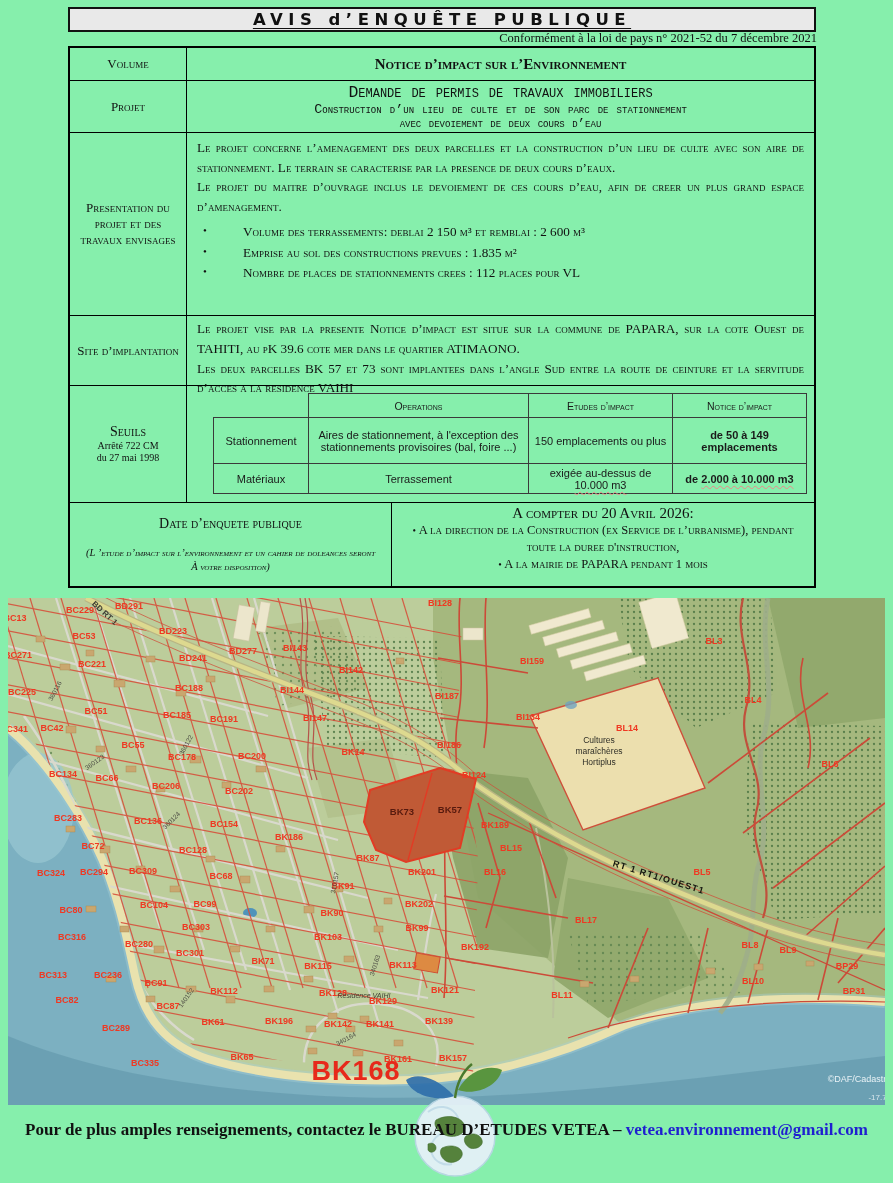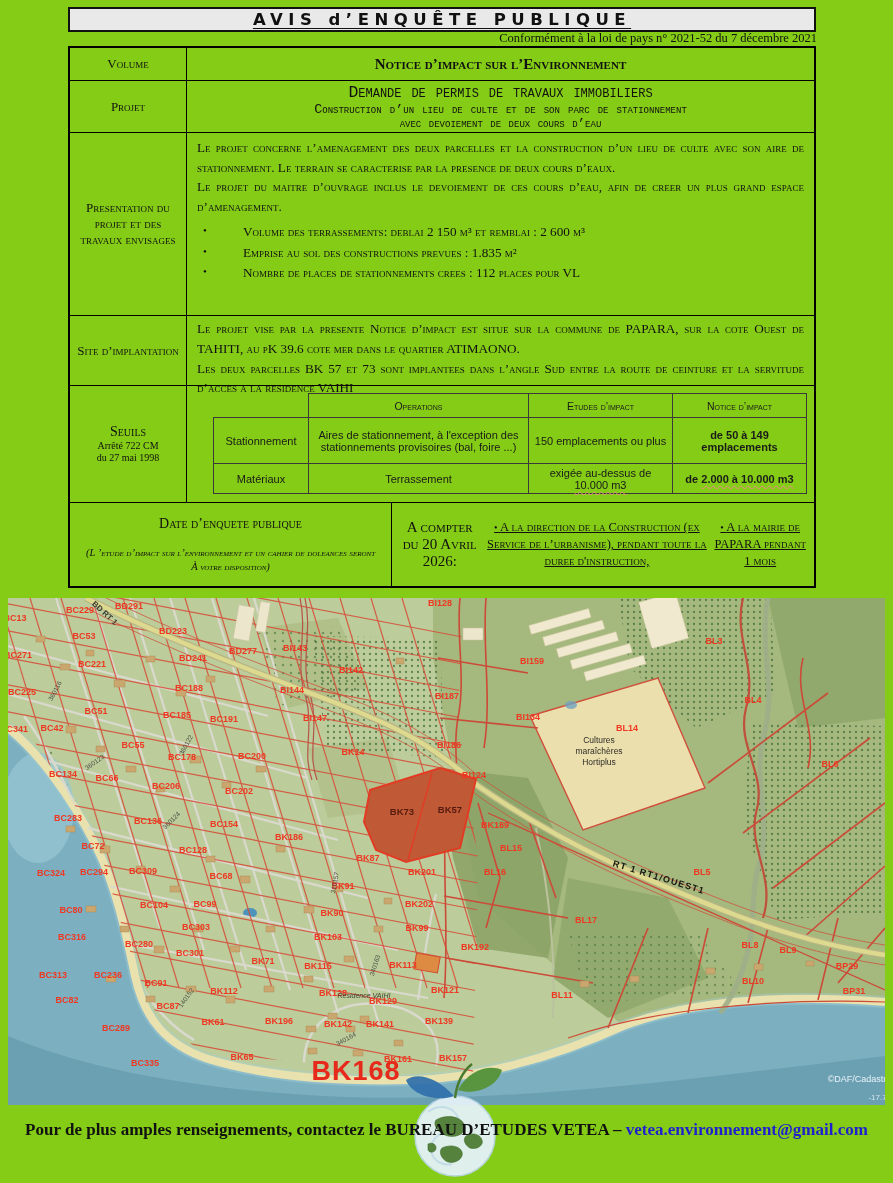--- a/index.html
+++ b/index.html
@@ -1,16 +1,16 @@
 <!DOCTYPE html>
 <html><head>
 <meta charset="utf-8">
 <style>
   html,body{margin:0;padding:0;background:#fff;}
-  .page{position:relative;width:893px;height:1183px;background:#84cc16;overflow:hidden;
+  .page{position:relative;width:893px;height:1183px;background:#86efac;overflow:hidden;
         font-family:"Liberation Serif",serif;color:#111;}
   
   .title-box{position:absolute;left:68px;top:7px;width:748px;height:25px;background:#e9e9e9;
              border:2px solid #111;box-sizing:border-box;display:flex;align-items:center;justify-content:center;}
   .title-text{font-family:"DejaVu Sans",sans-serif;font-weight:bold;font-size:16.5px;letter-spacing:5.5px;
               text-decoration:underline;text-underline-offset:3px;white-space:nowrap;}
   .subtitle{position:absolute;right:76px;top:31px;font-size:12.5px;}
   
   .doc-table{position:absolute;left:68px;top:46px;width:748px;border:2px solid #000;box-sizing:border-box;}
   .trow{display:flex;border-top:1.5px solid #000;box-sizing:border-box;}
@@ -43,23 +43,23 @@
   table.inner td{border:1.2px solid #3a3a3a;text-align:center;vertical-align:middle;padding:2px 4px;box-sizing:border-box;}
   table.inner td.hempty{border:none;}
   table.inner tr.hd td{font-variant:small-caps;font-size:10.5px;height:24px;}
   table.inner td.bold{font-weight:bold;}
   .wavy{text-decoration:underline wavy #e88;text-decoration-thickness:1px;text-underline-offset:2px;}
   .r-date{height:84px;}
   .dleft{width:322px;min-width:322px;border-right:1.5px solid #000;box-sizing:border-box;
          display:flex;flex-direction:column;align-items:center;justify-content:center;text-align:center;padding:2px 14px;}
   .dl-title{font-variant:small-caps;font-size:14px;}
   .dl-note{font-variant:small-caps;font-style:italic;font-size:10.5px;line-height:1.3;margin-top:14px;}
-  .dright{flex:1;display:flex;flex-direction:row;align-items:center;justify-content:flex-end;text-align:center;padding:2px 8px;}
+  .dright{flex:1;display:flex;flex-direction:column;align-items:center;justify-content:flex-start;text-align:center;padding:2px 8px;}
   .dr-title{font-variant:small-caps;font-size:15px;}
-  .dr-bullet{font-variant:small-caps;font-size:12.5px;line-height:1.35;text-decoration:underline;}
+  .dr-bullet{font-variant:small-caps;font-size:12.5px;line-height:1.35;}
   .dr-bullet::before{content:"•  ";font-size:10px;}
   
   #map{position:absolute;left:8px;top:598px;width:877px;height:507px;display:block;}
   #map text{font-family:"Liberation Sans",sans-serif;text-anchor:middle;}
   .ml-pl{font-size:9px;font-weight:bold;fill:#ef3822;}
   .ml-dark{font-size:9.5px;font-weight:bold;fill:#571a0e;}
   .ml-big{font-size:27px;font-weight:bold;fill:#e7291b;letter-spacing:1px;}
   .ml-street{font-size:6.5px;fill:#4c4c44;}
   .ml-road{font-size:9px;font-weight:bold;fill:#15150f;letter-spacing:1.2px;}
   .ml-roadsm{font-size:8px;font-weight:bold;fill:#3c3c34;}

